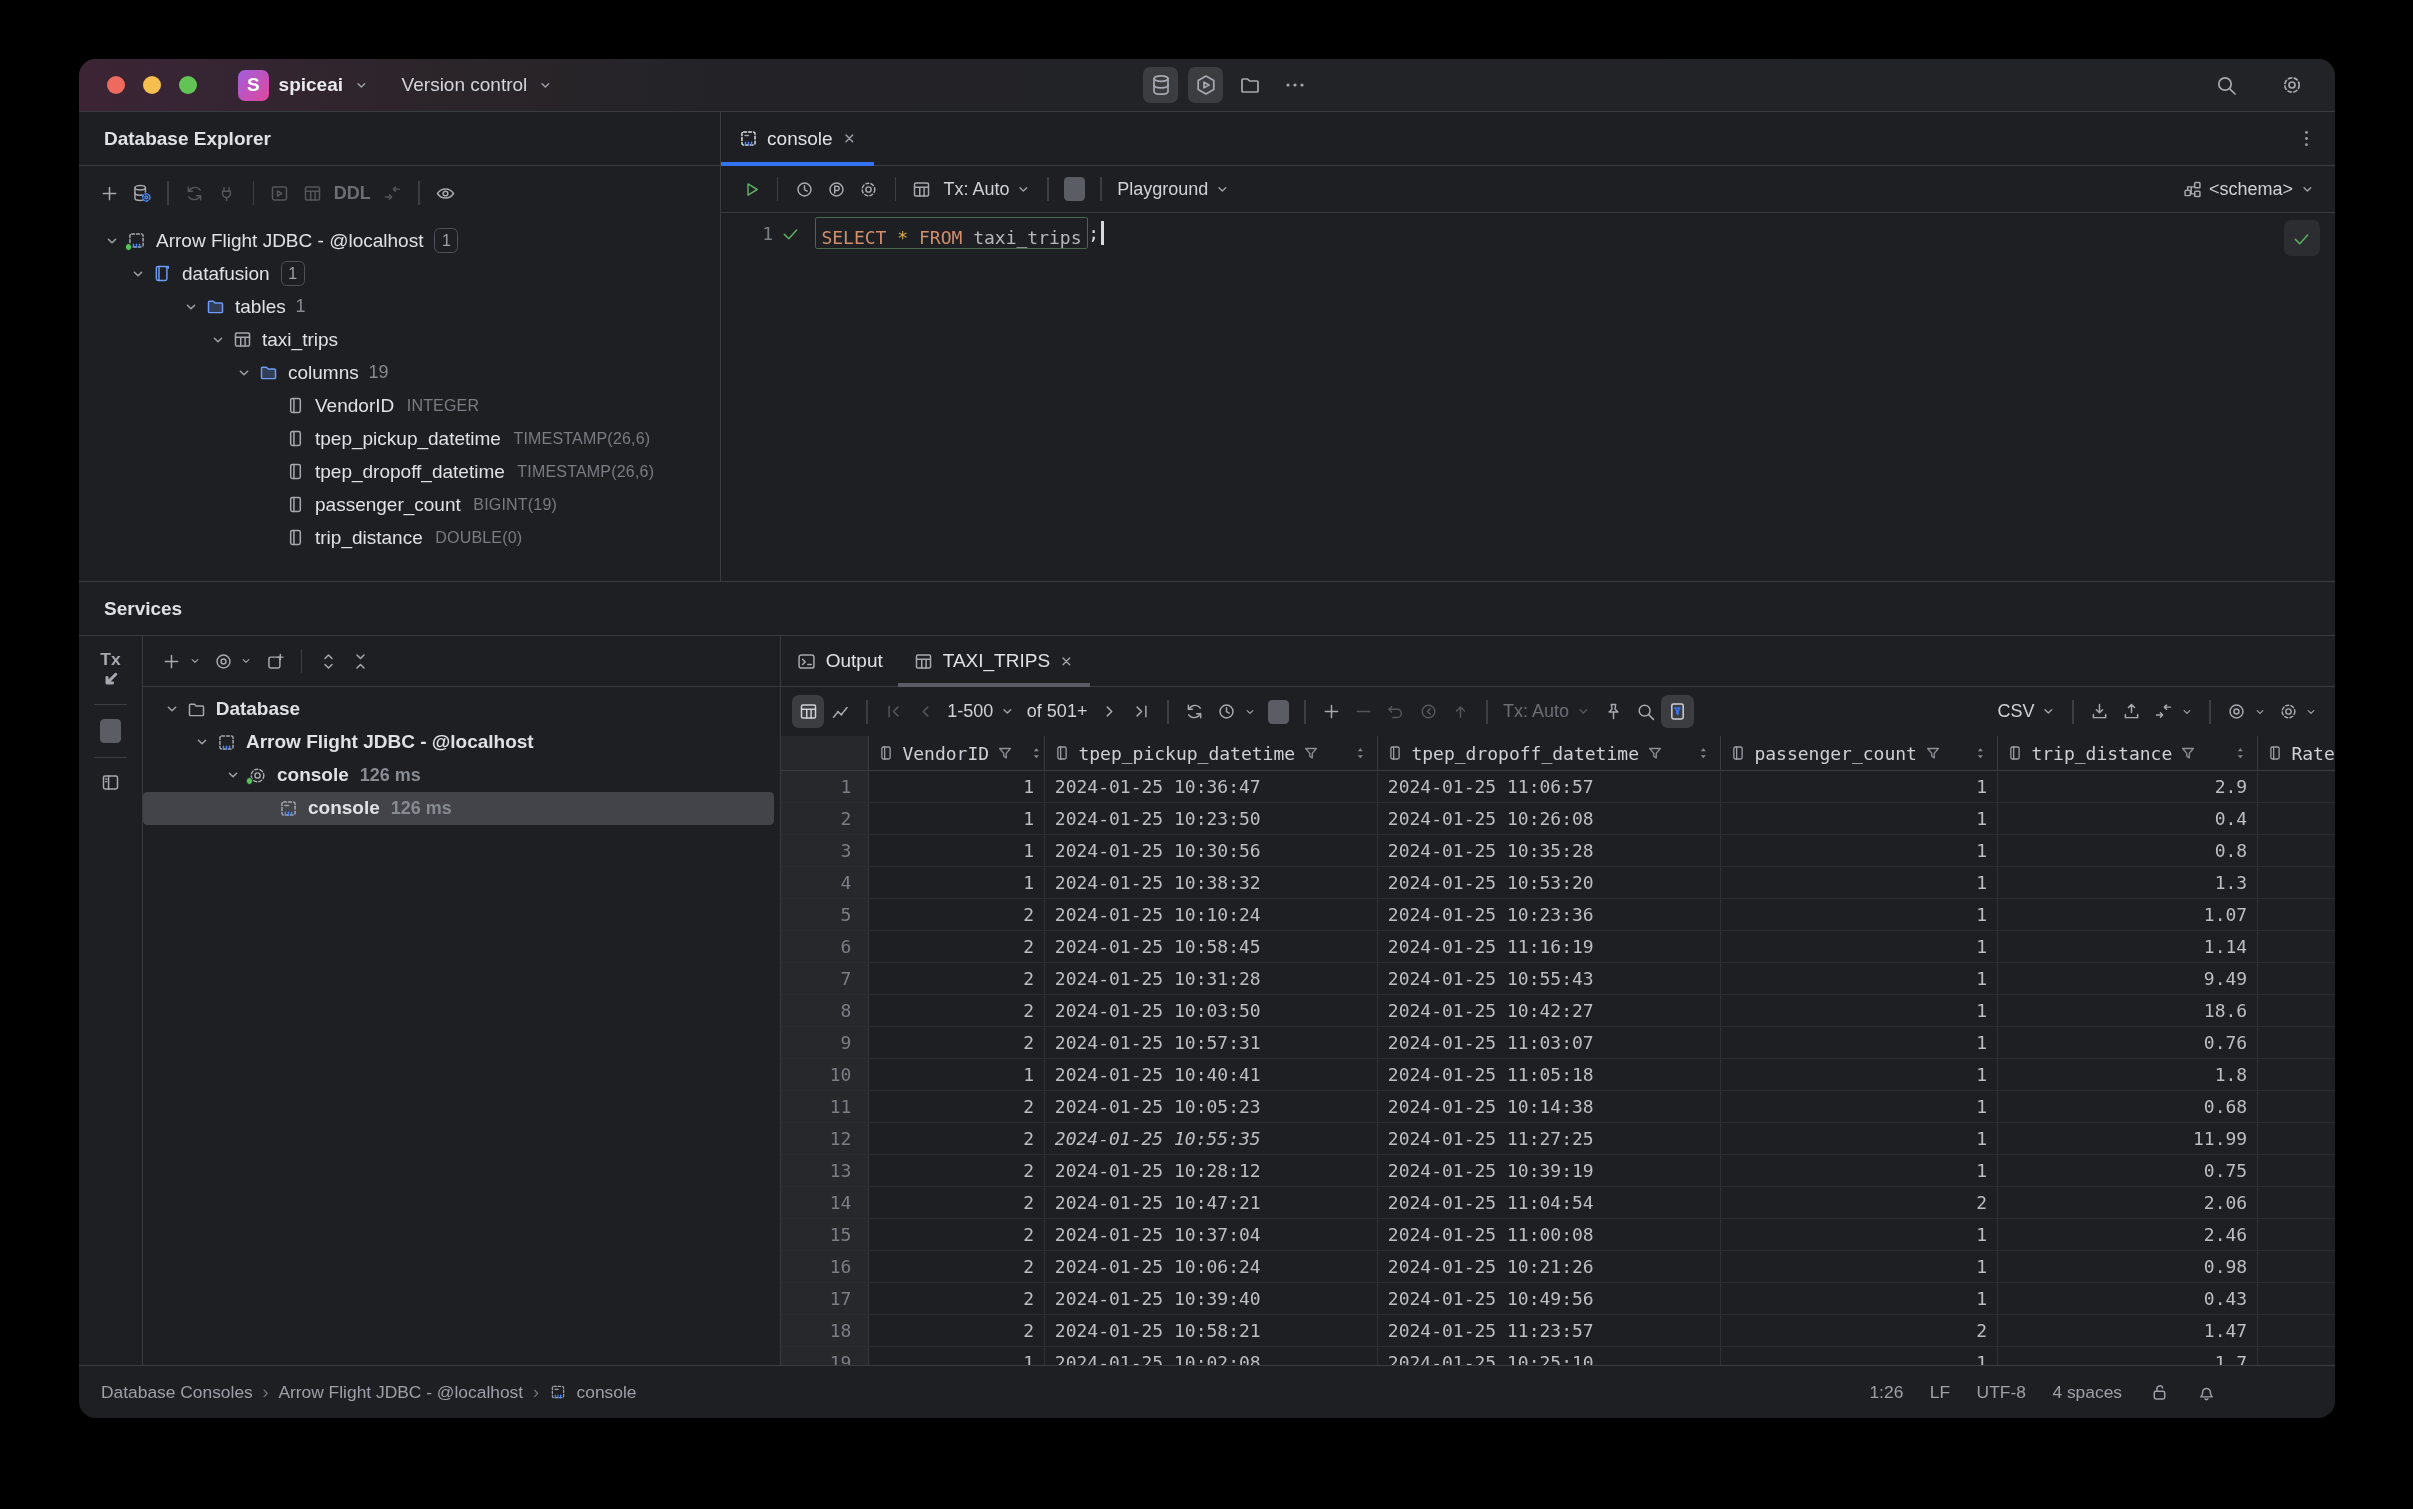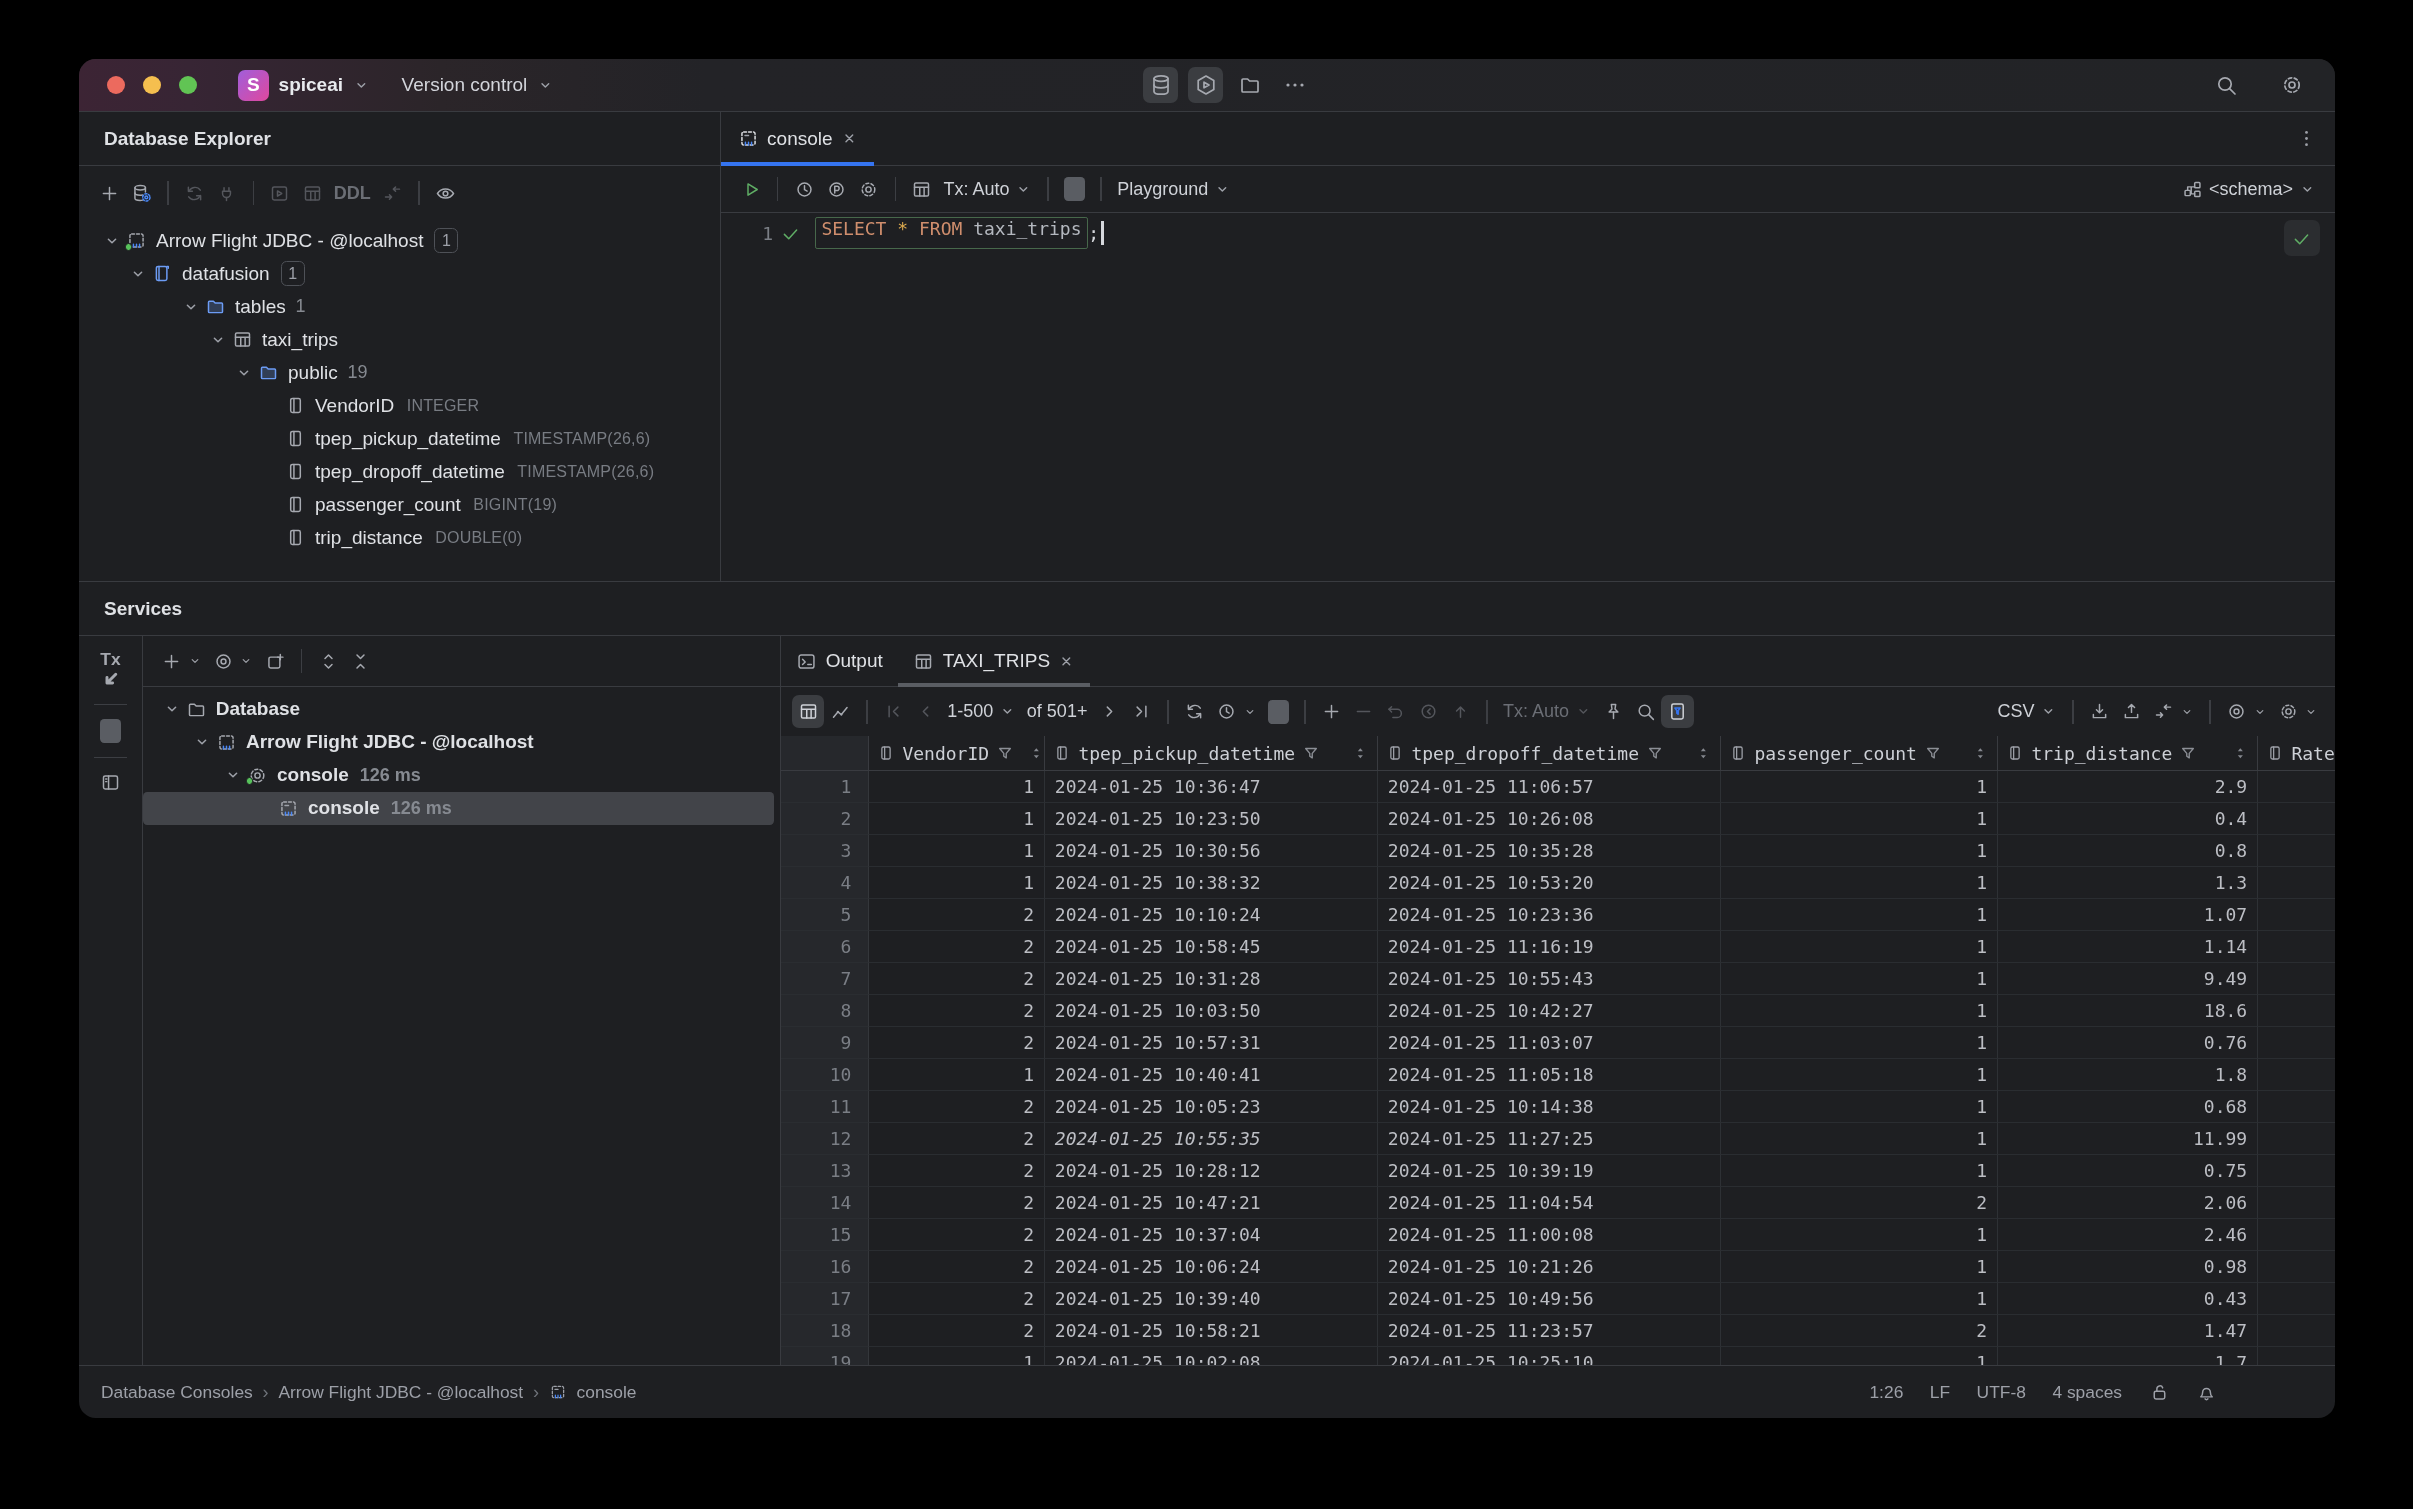--- a/index.html
+++ b/index.html
@@ -43,21 +43,21 @@
   .greendot{position:absolute;width:7.7px;height:7.7px;border-radius:50%;background:#57c25b;left:0.7px;bottom:0.7px;border:1.4px solid #1e1f22;}
   
   .editor{flex:1;display:flex;flex-direction:column;min-width:0;}
   .tabrow{height:54px;display:flex;align-items:center;border-bottom:1.4px solid #393b40;position:relative;flex:0 0 auto;}
   .tab{height:100%;display:flex;align-items:center;gap:8.4px;padding:0 16.7px;position:relative;font-size:19px;color:#dfe1e5;}
   .tab .uline{position:absolute;left:0;right:0;bottom:-1.4px;height:4.2px;}
   .kebab{margin-left:auto;margin-right:18px;color:#9da0a8;}
   .etoolbar{height:47px;padding:0 14px;border-bottom:1.4px solid #393b40;flex:0 0 auto;}
   .code{flex:1;position:relative;display:flex;align-items:flex-start;}
   .gutter{width:91px;flex:0 0 auto;display:flex;align-items:center;justify-content:flex-end;gap:7px;height:32px;margin-top:4.2px;padding-right:11px;font-family:"DejaVu Sans Mono",monospace;font-size:18px;color:#7a7e85;}
-  .stmt{margin-top:4.2px;margin-left:2.8px;height:32px;display:inline-flex;align-items:flex-start;border:1.4px solid #47684b;border-radius:2.1px;padding:0 5.6px;font-family:"DejaVu Sans Mono",monospace;font-size:18px;white-space:pre;}
+  .stmt{margin-top:4.2px;margin-left:2.8px;height:32px;display:inline-flex;align-items:flex-end;border:1.4px solid #47684b;border-radius:2.1px;padding:0 5.6px;font-family:"DejaVu Sans Mono",monospace;font-size:18px;white-space:pre;}
   .aftersemi{margin-top:4.2px;height:32px;display:inline-flex;align-items:center;font-family:"DejaVu Sans Mono",monospace;font-size:18px;color:#d6d8dd;}
   .caret{display:inline-block;width:2.8px;height:24px;background:#d6d8dd;margin-left:2.1px;}
   .tok-k{color:#cf8e6d;}.tok-s{color:#deab4f;}.tok-t{color:#b4b8bf;}
   .inspect{position:absolute;top:7px;right:15.3px;width:36px;height:36px;border-radius:7px;background:#2b2d30;display:flex;align-items:center;justify-content:center;color:#5fad65;}
   
   .services{height:784px;display:flex;flex-direction:column;border-top:0;}
   .svc-body{flex:1;display:flex;min-height:0;}
   .stripe{width:64px;border-right:1.4px solid #393b40;display:flex;flex-direction:column;align-items:center;padding-top:15.3px;gap:14px;flex:0 0 auto;}
   .stripe .hr{width:33px;height:1.4px;background:#3c3e43;}
   .txico{display:flex;flex-direction:column;align-items:center;color:#a6a9b0;font-size:17.4px;font-weight:600;line-height:1;position:relative;}
@@ -319,21 +319,21 @@
             <span class="chevslot">
               <svg width="18" height="18" viewBox="0 0 20 20" fill="none" stroke="currentColor" stroke-width="1.7" stroke-linecap="round" stroke-linejoin="round">
                 <path d="M6 8l4 4 4-4"></path>
               </svg>
             </span>
             <span class="ticon" style="color: rgb(108, 156, 245);">
               <svg width="21" height="21" viewBox="0 0 24 24" fill="none" stroke="currentColor" stroke-width="1.7" stroke-linecap="round" stroke-linejoin="round">
                 <path d="M4 7a1 1 0 0 1 1-1h4.6l2 2H19a1 1 0 0 1 1 1v9a1 1 0 0 1-1 1H5a1 1 0 0 1-1-1z" fill="rgba(108,156,245,.25)"></path>
               </svg>
             </span>
-            <span>public</span>
+            <span>columns</span>
             <span class="count">19</span>
           </div>
           <div class="trow" style="padding-left: 180px;">
             <span class="chevslot"></span>
             <span class="ticon" style="color: rgb(166, 169, 176);">
               <svg width="21" height="21" viewBox="0 0 24 24" fill="none" stroke="currentColor" stroke-width="1.7" stroke-linecap="round" stroke-linejoin="round">
                 <rect x="6.5" y="4" width="11" height="16" rx="2"></rect>
                 <path d="M10.2 4v16"></path>
               </svg>
             </span>

